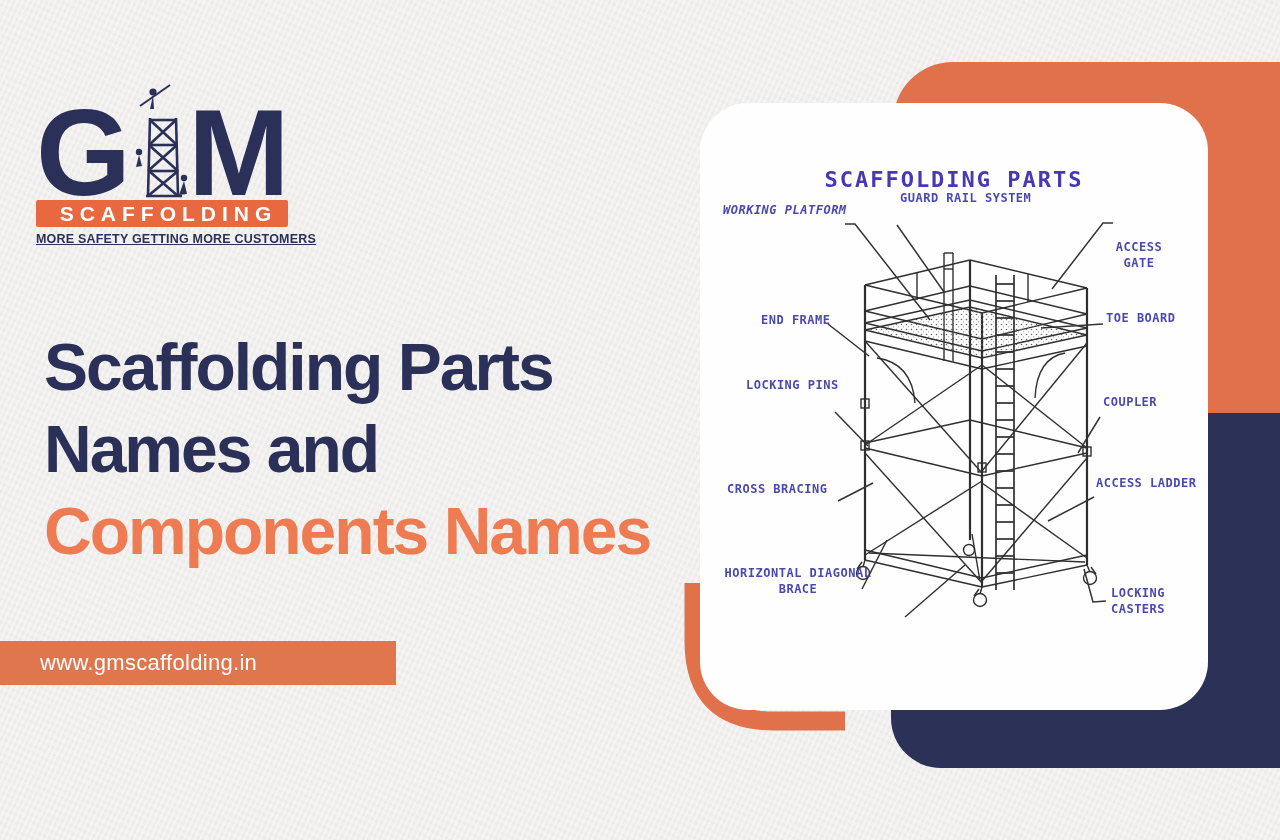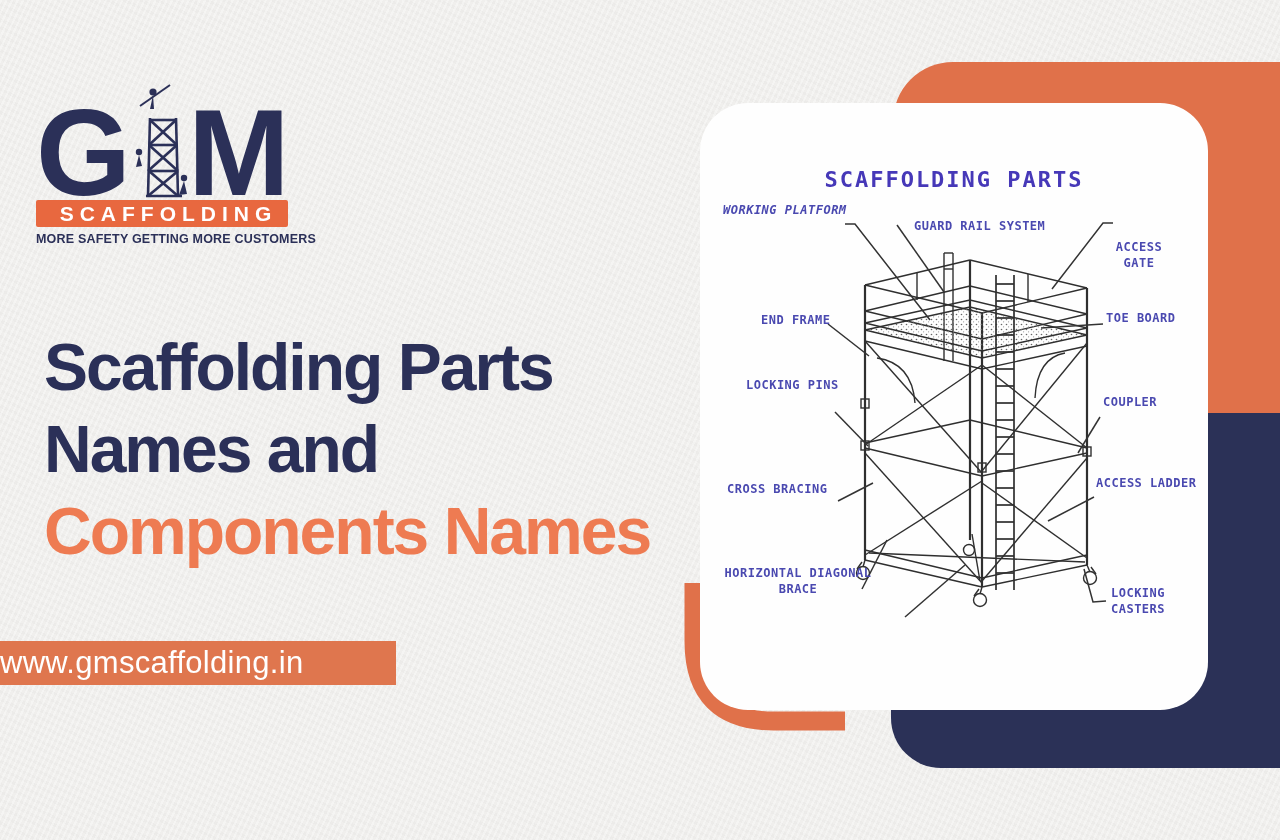--- a/index.html
+++ b/index.html
@@ -16,30 +16,30 @@
     background:#e0714a; border-top-left-radius:60px;}
   .decor-navy{position:absolute; left:891px; top:413px; width:432px; height:355px;
     background:#2b3157; border-bottom-left-radius:50px;}
   .decor-arc{position:absolute; left:675px; top:570px; z-index:1;}
   
   .logo{position:absolute; left:36px; top:82px; width:252px; z-index:3;}
   .logo-gm{display:block;}
   .logo-banner{margin-top:2px; height:27px; background:#e8683f; border-radius:2px;
     display:flex; align-items:center; padding-left:13px;
     color:#ffffff; font-weight:700; font-size:21px; letter-spacing:6px; white-space:nowrap;justify-content:center;}
-  .logo-tagline{margin-top:5px; color:#2b3058; font-weight:700; font-size:12.5px; letter-spacing:0.2px; white-space:nowrap;}
+  .logo-tagline{margin-top:5px; color:#2b3058; font-weight:700; font-size:12.5px; letter-spacing:0.2px; white-space:nowrap;text-decoration:underline;}
   
   .headline{position:absolute; left:44px; top:326px; z-index:3;
     font-weight:700; font-size:66px; letter-spacing:-2px; line-height:82px; white-space:nowrap;}
   .hl-navy{color:#2b3058;}
   .hl-orange{color:#ee7b52;}
   
   .urlbar{position:absolute; left:0; top:641px; width:396px; height:44px; background:#df764e;
     display:flex; align-items:center; z-index:3;}
-  .urlbar span{color:#ffffff; font-size:31px; letter-spacing:0.3px;}
+  .urlbar span{color:#ffffff; font-size:22px; padding-left:40px; letter-spacing:0.3px;}
   
   .card{position:absolute; left:700px; top:103px; width:508px; height:607px;
     background:#fefefe; border-radius:48px; z-index:2;}
   .diagram-title{position:absolute; left:0; top:64px; width:100%; text-align:center;
     font-family:"DejaVu Sans Mono", monospace; font-weight:700; font-size:22px;
     letter-spacing:2px; color:#4638b8; white-space:nowrap;}
   .dlabel{position:absolute; font-family:"DejaVu Sans Mono", monospace; font-weight:700;
     font-size:12px; line-height:16px; letter-spacing:0.5px; color:#4a49b0; white-space:pre-line;}
   .diagram-art{position:absolute; left:0; top:0;}
 </style>
@@ -219,21 +219,21 @@
         <path d="M400,314 L378,350"></path>
         <path d="M138,398 L173,380"></path>
         <path d="M394,394 L348,418"></path>
         <path d="M162,486 L187,437"></path>
         <path d="M205,514 L265,462"></path>
         <path d="M406,498 L393,499 L384,466"></path>
       </g>
     </svg>
 
     <div class="dlabel" style="left:23px;  top:99px;font-style:italic;">WORKING PLATFORM</div>
-    <div class="dlabel" style="left:200px; top:115px;margin-left:14px;">GUARD RAIL SYSTEM</div>
+    <div class="dlabel" style="left:200px; top:87px;">GUARD RAIL SYSTEM</div>
     <div class="dlabel" style="left:408px; top:98px;  width:62px; text-align:center;margin-top:38px;">ACCESS
 GATE</div>
     <div class="dlabel" style="left:61px;  top:209px;">END FRAME</div>
     <div class="dlabel" style="left:406px; top:207px;">TOE BOARD</div>
     <div class="dlabel" style="left:46px;  top:274px;">LOCKING PINS</div>
     <div class="dlabel" style="left:403px; top:291px;">COUPLER</div>
     <div class="dlabel" style="left:27px;  top:378px;">CROSS BRACING</div>
     <div class="dlabel" style="left:396px; top:372px;">ACCESS LADDER</div>
     <div class="dlabel" style="left:18px;  top:462px; width:160px; text-align:center;">HORIZONTAL DIAGONAL
 BRACE</div>

